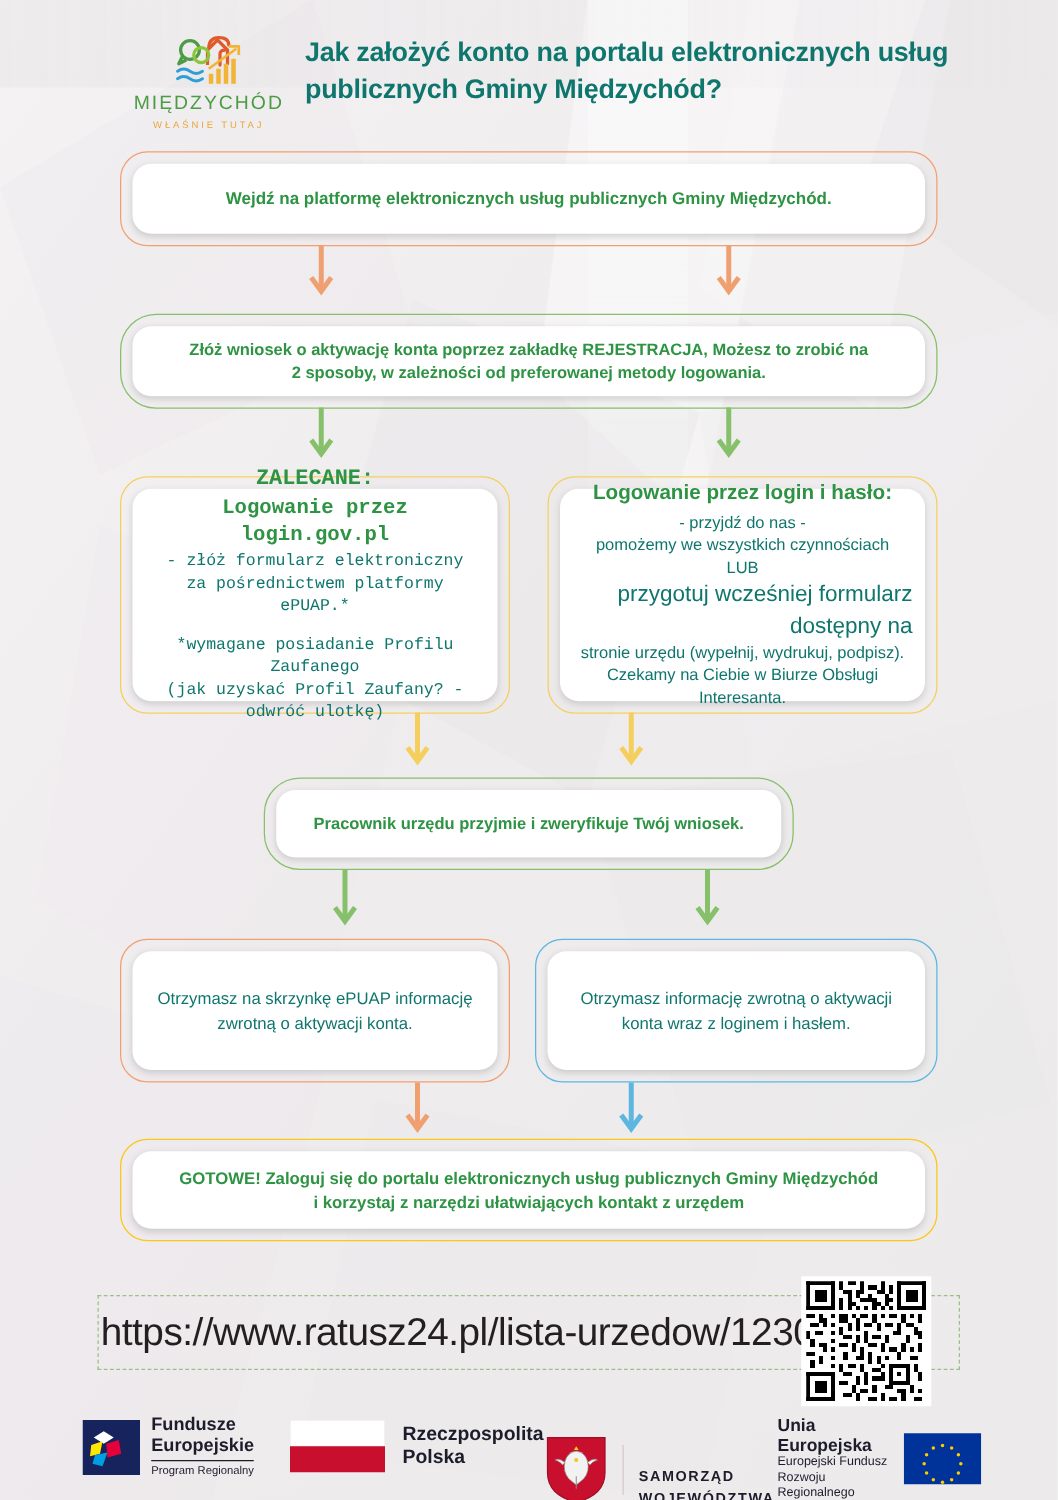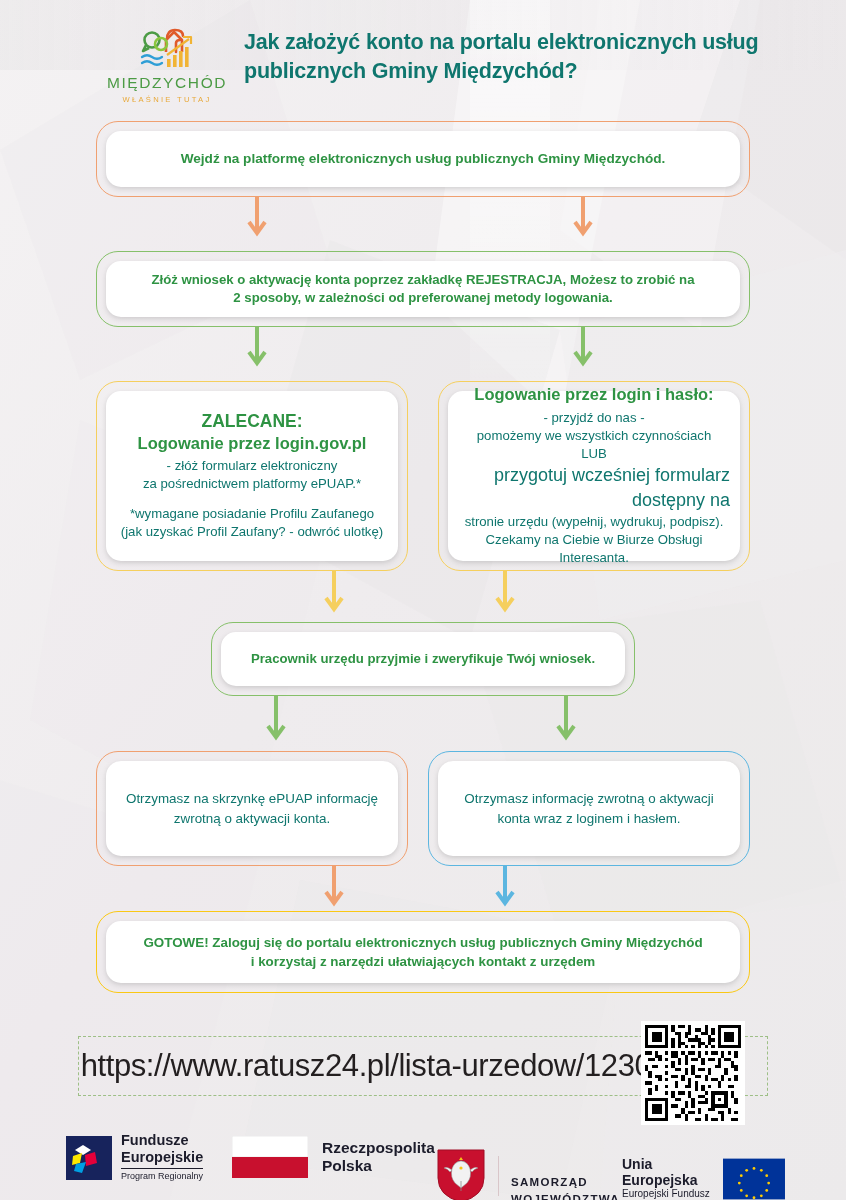--- a/index.html
+++ b/index.html
@@ -44,21 +44,21 @@
   .box{position:absolute;border-radius:22px;border:1px solid #0c4a6e;box-sizing:border-box;}
   .box > .inner{
     position:absolute;inset:9px;background:#ffffff;border-radius:15px;
     box-shadow:0 2px 5px rgba(120,120,120,.28);
     display:flex;align-items:center;justify-content:center;
     text-align:center;box-sizing:border-box;padding:6px 16px;
   }
   .txt{line-height:1.35;}
 
   .c-orange{border-color:#f0a070;}
-  .c-green{border-color:#86c06a;}
+  .c-green{border-color:#86c06a;border-radius:29px;}
   .c-yellow{border-color:#f5cf5e;}
   .c-blue{border-color:#5cb6e0;}
   .c-gold{border-color:#fac815;}
 
   .bold-green{color:#2e9343;font-weight:bold;}
   .reg-green{color:#0f766e;}
 
   
   #arrows{position:absolute;inset:0;z-index:1;pointer-events:none;}
 
@@ -203,21 +203,21 @@
   <div class="box c-green" style="left:96px;top:251px;width:654px;height:76px;">
     <div class="inner">
       <div class="txt bold-green" style="font-size:13.2px;">
         <div>Złóż wniosek o aktywację konta poprzez zakładkę REJESTRACJA, Możesz to zrobić na</div>
         <div>2 sposoby, w zależności od preferowanej metody logowania.</div>
       </div>
     </div>
   </div>
 
   <div class="box c-yellow" style="left:96px;top:381px;width:312px;height:190px;">
-    <div class="inner" style="padding:10px 12px;">
+    <div class="inner" style="padding:10px 12px;font-family:Liberation Mono, monospace;">
       <div class="txt">
         <div class="bold-green" style="font-size:17.5px;line-height:1.3;">ZALECANE:</div>
         <div class="bold-green" style="font-size:16.5px;line-height:1.3;">Logowanie przez login.gov.pl</div>
         <div class="reg-green" style="font-size:13.2px;line-height:1.38;margin-top:2px;">- złóż formularz elektroniczny</div>
         <div class="reg-green" style="font-size:13.2px;line-height:1.38;">za pośrednictwem platformy ePUAP.*</div>
         <div class="reg-green" style="font-size:13.2px;line-height:1.38;margin-top:12px;">*wymagane posiadanie Profilu Zaufanego</div>
         <div class="reg-green" style="font-size:13.2px;line-height:1.38;">(jak uzyskać Profil Zaufany? - odwróć ulotkę)</div>
       </div>
     </div>
   </div>
@@ -472,21 +472,21 @@
         <div class="fl-cap">
           <div>SAMORZĄD</div>
           <div>WOJEWÓDZTWA</div>
           <div>WIELKOPOLSKIEGO</div>
         </div>
       </div>
     </div>
 
     <div class="fitem" style="left:622px;top:10px;">
       <div class="fl-txt" style="margin-left:0;text-align:left;">
-        <div class="fl-big" style="font-size:14px;margin-top:24px;">Unia Europejska</div>
+        <div class="fl-big" style="font-size:14px;">Unia Europejska</div>
         <div class="fl-sm" style="font-size:10px;">Europejski Fundusz</div>
         <div class="fl-sm" style="font-size:10px;">Rozwoju Regionalnego</div>
       </div>
       <svg width="76" height="50" viewBox="0 0 76 50" style="margin-left:12px;">
         <rect width="76" height="50" fill="#003399"></rect>
         <g fill="#ffcc00">
           <circle cx="38" cy="12" r="1.7"></circle>
           <circle cx="47" cy="14.4" r="1.7"></circle>
           <circle cx="53.6" cy="21" r="1.7"></circle>
           <circle cx="56" cy="30" r="1.7"></circle>

